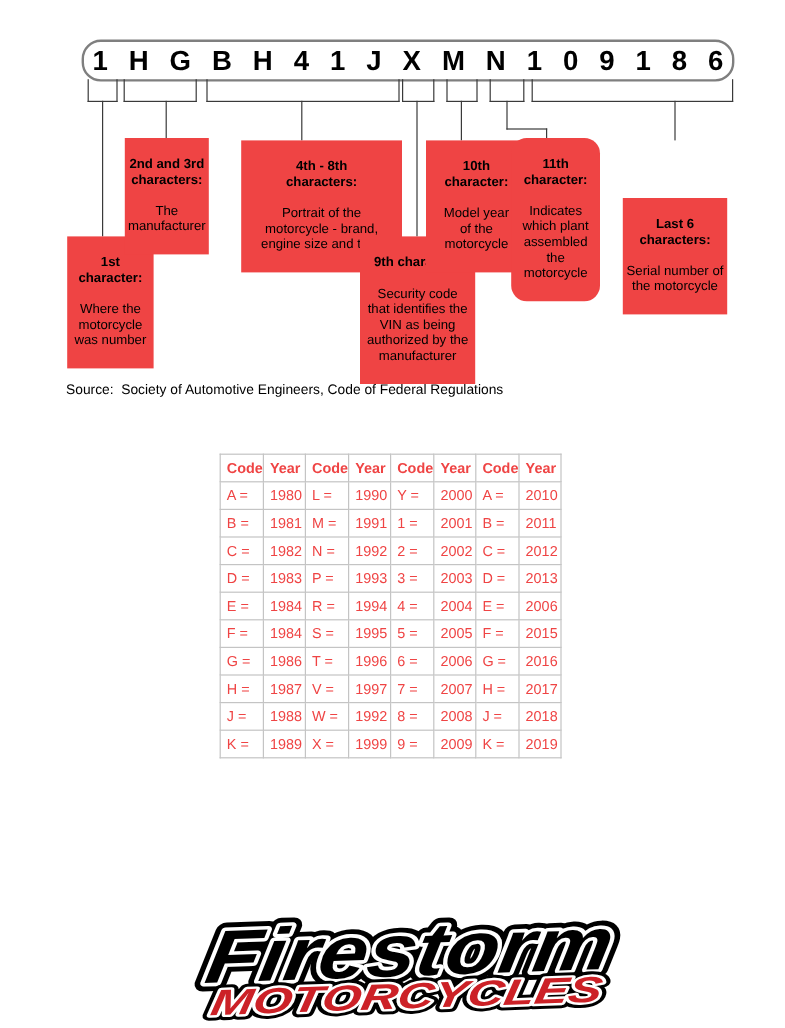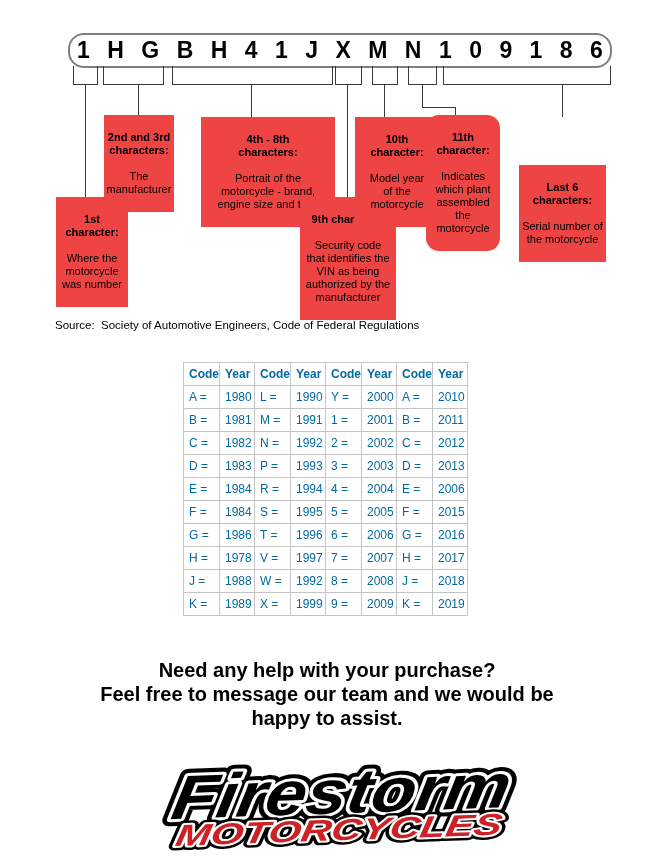--- a/index.html
+++ b/index.html
@@ -28,22 +28,22 @@
     font-size:11px; line-height:13px; padding:3px 1px; box-sizing:border-box;
     white-space:pre-line;
   }
   .note .t { font-weight:bold; }
   
   .source {
     position:absolute; left:55px; top:299px; font-size:11.5px; white-space:pre-wrap;margin-top:20px;
   }
   
   .year-table {
-    position:absolute; left:183px; top:362px; border-collapse:collapse;
-    font-size:12px; color:#0369a1;
+    position:absolute; left:183px; top:378px; border-collapse:collapse;
+    font-size:12px; color:#ef4444;
   }
   .year-table th, .year-table td {
     border:1px solid #c4c4c4; width:35px; height:23px; box-sizing:border-box;
     padding:0 0 0 5px; text-align:left; font-weight:normal; white-space:nowrap;
   }
   .year-table th { font-weight:bold; }
   
   .help {
     position:absolute; left:0; top:658px; width:654px; text-align:center;
     font-weight:bold; font-size:20px; line-height:24px; white-space:pre-line;
@@ -230,21 +230,21 @@
           <td>1986</td>
           <td>T =</td>
           <td>1996</td>
           <td>6 =</td>
           <td>2006</td>
           <td>G =</td>
           <td>2016</td>
         </tr>
         <tr>
           <td>H =</td>
-          <td>1978</td>
+          <td>1987</td>
           <td>V =</td>
           <td>1997</td>
           <td>7 =</td>
           <td>2007</td>
           <td>H =</td>
           <td>2017</td>
         </tr>
         <tr>
           <td>J =</td>
           <td>1988</td>
@@ -261,23 +261,20 @@
           <td>X =</td>
           <td>1999</td>
           <td>9 =</td>
           <td>2009</td>
           <td>K =</td>
           <td>2019</td>
         </tr>
       </tbody>
     </table>
 
-  <div class="help">Need any help with your purchase?
-Feel free to message our team and we would be
-happy to assist.</div>
 
   <svg class="logo" width="410" height="106" viewBox="0 0 410 106">
     <g transform="rotate(-2 205 55)">
       <g transform="skewX(-12)">
         <text x="42" y="62" font-size="62" textLength="338" lengthAdjust="spacingAndGlyphs" fill="#000" stroke="#000" stroke-width="14" paint-order="stroke">Firestorm</text>
         <text x="42" y="62" font-size="62" textLength="338" lengthAdjust="spacingAndGlyphs" fill="#000" stroke="#ffffff" stroke-width="6" paint-order="stroke">Firestorm</text>
         <text x="52" y="89" font-size="30" textLength="326" lengthAdjust="spacingAndGlyphs" fill="#000" stroke="#000" stroke-width="9" paint-order="stroke">MOTORCYCLES</text>
         <text x="52" y="89" font-size="30" textLength="326" lengthAdjust="spacingAndGlyphs" stroke="#ffffff" stroke-width="4" paint-order="stroke" fill="#cc2127">MOTORCYCLES</text>
       </g>
     </g>

